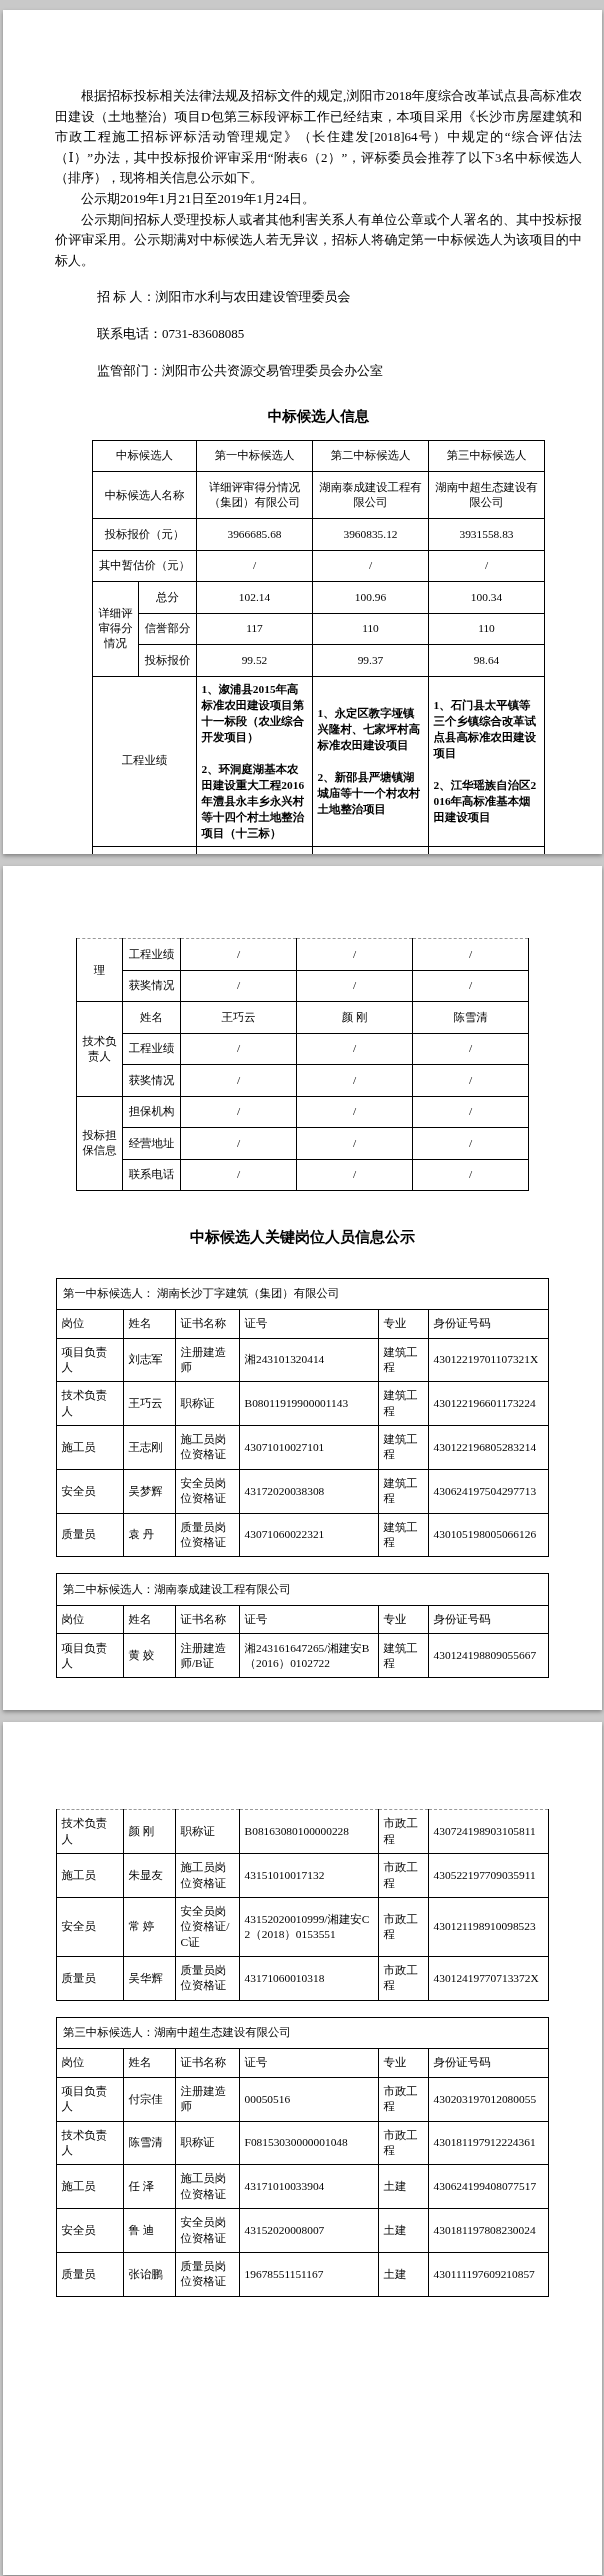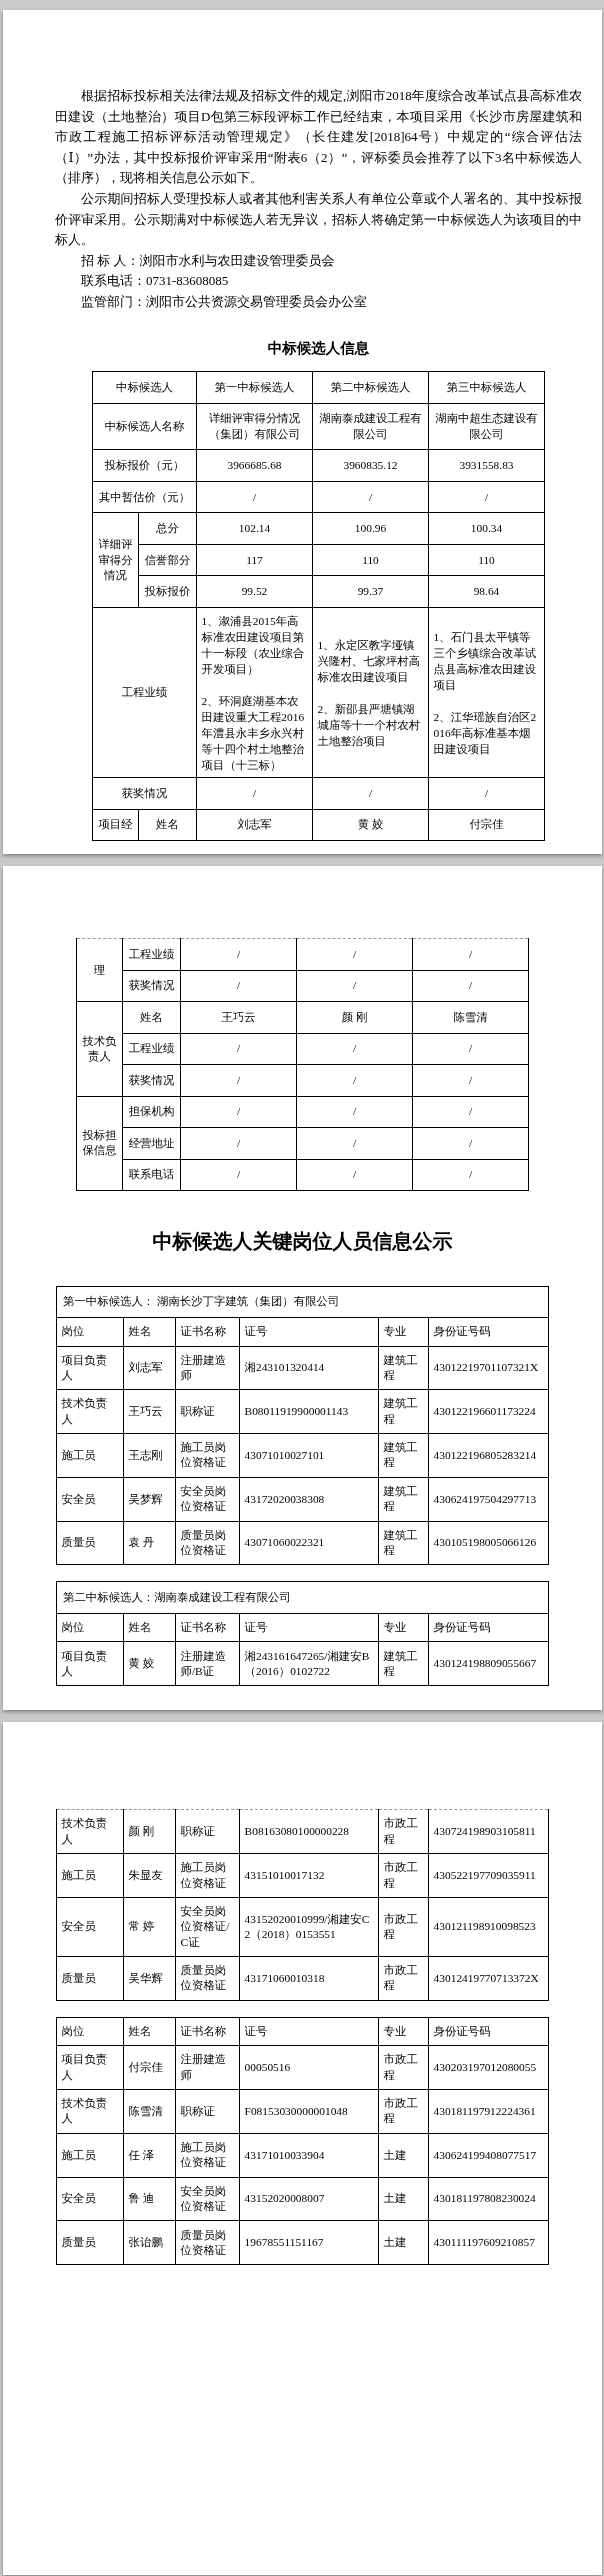--- a/index.html
+++ b/index.html
@@ -15,34 +15,34 @@
     background:#fff;
     box-shadow:0 1.5px 3.8px rgba(0,0,0,.35);
     box-sizing:border-box;
     overflow:hidden;
   }
   .page-1{height:844px;padding:76px 20px 0 52px;}
   .page-2{height:844px;padding:72px 52px 0 52px;}
   .page-3{height:853px;padding:71px 52px 0 52px;}
 
   .para{font-size:13px;line-height:20.6px;margin:0;text-indent:2em;text-align:justify;}
-  .contact{font-size:13px;line-height:20.6px;margin:0;text-indent:2em;}
+  .contact{font-size:13px;line-height:20.6px;margin:16px;text-indent:2em;}
 
   .tbl-title{font-size:14.5px;font-weight:bold;text-align:center;margin:26px 0 13.7px 0;}
-  .section-title{font-size:20px;font-weight:bold;text-align:center;margin:37px 0 30.5px 0;}
+  .section-title{font-size:15px;font-weight:bold;text-align:center;margin:37px 0 30.5px 0;}
 
   table{border-collapse:collapse;table-layout:fixed;}
   table.info{width:452px;margin:0 auto;}
   table.info td{
     border:0.8px solid #000;font-size:11.4px;line-height:15.3px;
     text-align:center;vertical-align:middle;padding:7.6px 3.1px;
     word-break:break-all;
   }
   table.info td.perf{
-    text-align:left;padding:4.6px 4.6px;white-space:pre-line;line-height:16px;
+    text-align:left;padding:4.6px 4.6px;white-space:pre-line;line-height:16px;font-weight:bold;
   }
   table.cont tr:first-child > td{border-top:0.8px dashed #999;}
 
   table.staff{width:492px;margin:16px auto;}
   table.staff td{
     border:0.8px solid #000;font-size:11.4px;line-height:15.3px;
     text-align:left;vertical-align:middle;padding:6.1px 4.6px;
     word-break:break-all;
   }
   table.staff td.cap{padding:7.6px 6.1px;}
@@ -50,20 +50,21 @@
   .mt-tbl2{margin-top:43px;border-radius:20px;}
   .mt-tbl3{margin-top:41px;}
 </style>
 </head>
 <body>
 
 <div class="pages">
 
   <div class="page page-1">
     <p class="para">根据招标投标相关法律法规及招标文件的规定,浏阳市2018年度综合改革试点县高标准农田建设（土地整治）项目D包第三标段评标工作已经结束，本项目采用《长沙市房屋建筑和市政工程施工招标评标活动管理规定》（长住建发[2018]64号）中规定的“综合评估法（Ⅰ）”办法，其中投标报价评审采用“附表6（2）”，评标委员会推荐了以下3名中标候选人（排序），现将相关信息公示如下。</p>
+    <p class="para">公示期2019年1月21日至2019年1月24日。</p>
     <p class="para">公示期间招标人受理投标人或者其他利害关系人有单位公章或个人署名的、其中投标报价评审采用。公示期满对中标候选人若无异议，招标人将确定第一中标候选人为该项目的中标人。</p>
     <p class="contact">招  标  人：浏阳市水利与农田建设管理委员会</p>
     <p class="contact">联系电话：0731-83608085</p>
     <p class="contact">监管部门：浏阳市公共资源交易管理委员会办公室</p>
 
     <div class="tbl-title">中标候选人信息</div>
 
     <table class="info">
       <colgroup>
           <col style="width:46px">
@@ -357,20 +358,23 @@
     <table class="staff mt-tbl3">
       <colgroup>
           <col style="width:67px">
           <col style="width:52px">
           <col style="width:64px">
           <col style="width:139px">
           <col style="width:50px">
           <col style="width:120px">
         </colgroup>
       <tbody>
+          <tr>
+        <td colspan="6" class="cap">第三中标候选人：湖南中超生态建设有限公司</td>
+      </tr>
       <tr>
         <td>岗位</td>
         <td>姓名</td>
         <td>证书名称</td>
         <td>证号</td>
         <td>专业</td>
         <td>身份证号码</td>
       </tr>
       <tr>
         <td>项目负责人</td>

